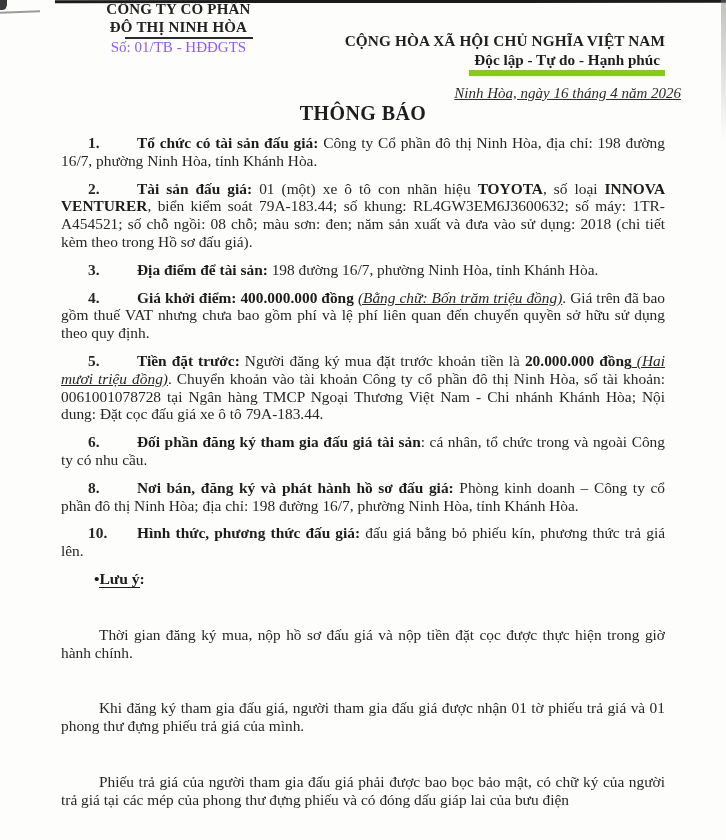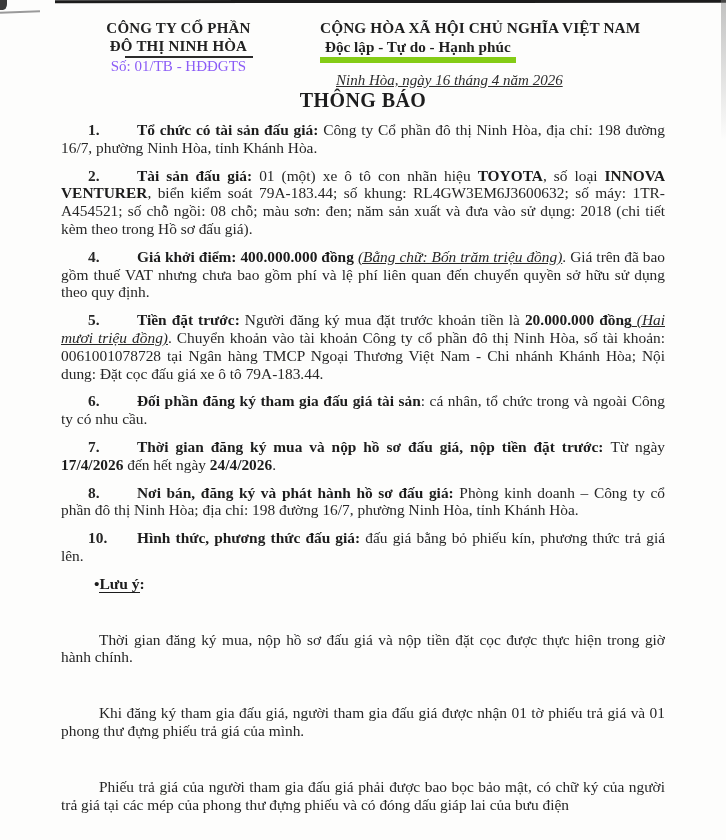--- a/index.html
+++ b/index.html
@@ -30,27 +30,26 @@
     position: absolute; top: 0; left: 0; width: 7px; height: 10px;
     background: #3a3a3a; border-radius: 0 0 60% 0;
   }
   .right-band {
     position: absolute; top: 0; right: 0; width: 5px; height: 140px;
     background: linear-gradient(to bottom, rgba(120,120,120,0.45), rgba(150,150,150,0.0));
   }
   
   .doc {
     position: absolute; left: 61px; top: 0; width: 604px;
-    padding-top: 19px;
   }
   .bold { font-weight: bold; }
   .italic { font-style: italic; text-decoration: underline; }
   .header { display: flex; justify-content: space-between; }
   .h-left { width: 235px; text-align: center; }
-  .h-right { width: 345px; text-align: left; }
+  .h-right { width: 345px; text-align: right; margin-top: 32px; }
   .company { font-size: 15px; line-height: 18px; letter-spacing: 0.2px; color: #222; }
   .company-underline {
     width: 128px; height: 0; margin: 1px auto 0;
     border-bottom: 2px solid #2b2b2b;
     transform: translateX(10px);
   }
   .doc-number { font-size: 15px; margin-top: 0; color: #8b5cf6; font-family: Liberation Serif, serif; }
   .nat { font-size: 15.3px; line-height: 18px; letter-spacing: 0.1px; color: #1f1f1f; }
   .motto-row { line-height: 19px; }
   .motto {
@@ -110,24 +109,24 @@
         </div>
         <div class="dateline italic">Ninh Hòa, ngày 16 tháng 4 năm 2026</div>
       </div>
     </div>
 
     <div class="title bold">THÔNG BÁO</div>
 
     <div id="paragraphs">
         <p class="para"><span class="num">1.</span><span class="bold">Tổ chức có tài sản đấu giá: </span><span class="">Công ty Cổ phần đô thị Ninh Hòa, địa chỉ: 198 đường 16/7, phường Ninh Hòa, tỉnh Khánh Hòa.</span></p>
         <p class="para"><span class="num">2.</span><span class="bold">Tài sản đấu giá: </span><span class="">01 (một) xe ô tô con nhãn hiệu </span><span class="bold">TOYOTA</span><span class="">, số loại </span><span class="bold">INNOVA VENTURER</span><span class="">, biển kiểm soát 79A-183.44; số khung: RL4GW3EM6J3600632; số máy: 1TR-A454521; số chỗ ngồi: 08 chỗ; màu sơn: đen; năm sản xuất và đưa vào sử dụng: 2018 (chi tiết kèm theo trong Hồ sơ đấu giá).</span></p>
+        <p class="para"><span class="num">3.</span><span class="bold">Địa điểm để tài sản: </span><span class="">198 đường 16/7, phường Ninh Hòa, tỉnh Khánh Hòa.</span></p>
         <p class="para"><span class="num">4.</span><span class="bold">Giá khởi điểm: 400.000.000 đồng </span><span class="italic">(Bằng chữ: Bốn trăm triệu đồng)</span><span class="">. Giá trên đã bao gồm thuế VAT nhưng chưa bao gồm phí và lệ phí liên quan đến chuyển quyền sở hữu sử dụng theo quy định.</span></p>
         <p class="para"><span class="num">5.</span><span class="bold">Tiền đặt trước: </span><span class="">Người đăng ký mua đặt trước khoản tiền là </span><span class="bold">20.000.000 đồng</span><span class="italic"> (Hai mươi triệu đồng)</span><span class="">. Chuyển khoản vào tài khoản Công ty cổ phần đô thị Ninh Hòa, số tài khoản: 0061001078728 tại Ngân hàng TMCP Ngoại Thương Việt Nam - Chi nhánh Khánh Hòa; Nội dung: Đặt cọc đấu giá xe ô tô 79A-183.44.</span></p>
         <p class="para"><span class="num">6.</span><span class="bold">Đối phần đăng ký tham gia đấu giá tài sản</span><span class="">: cá nhân, tổ chức trong và ngoài Công ty có nhu cầu.</span></p>
-        <p class="para"><span class="num">7.</span><span class="bold">Thời gian đăng ký mua và nộp hồ sơ đấu giá, nộp tiền đặt trước: </span><span class="">Từ ngày </span><span class="bold">17/4/2026</span><span class=""> đến hết ngày </span><span class="bold">24/4/2026</span><span class="">.</span></p>
         <p class="para"><span class="num">8.</span><span class="bold">Nơi bán, đăng ký và phát hành hồ sơ đấu giá: </span><span class="">Phòng kinh doanh – Công ty cổ phần đô thị Ninh Hòa; địa chỉ: 198 đường 16/7, phường Ninh Hòa, tỉnh Khánh Hòa.</span></p>
         <p class="para"><span class="num">10.</span><span class="bold">Hình thức, phương thức đấu giá: </span><span class="">đấu giá bằng bỏ phiếu kín, phương thức trả giá lên.</span></p>
       </div>
 
     <div class="luu-y"><span class="bold">•</span><span class="bold u">Lưu ý</span><span class="bold">:</span></div>
 
     <div id="notes">
         <p class="note"><span class="">Thời gian đăng ký mua, nộp hồ sơ đấu giá và nộp tiền đặt cọc được thực hiện trong giờ hành chính.</span></p>
         <p class="note"><span class="">Khi đăng ký tham gia đấu giá, người tham gia đấu giá được nhận 01 tờ phiếu trả giá và 01 phong thư đựng phiếu trả giá của mình.</span></p>
         <p class="note"><span class="">Phiếu trả giá của người tham gia đấu giá phải được bao bọc bảo mật, có chữ ký của người trả giá tại các mép của phong thư đựng phiếu và có đóng dấu giáp lai của bưu điện</span></p>

